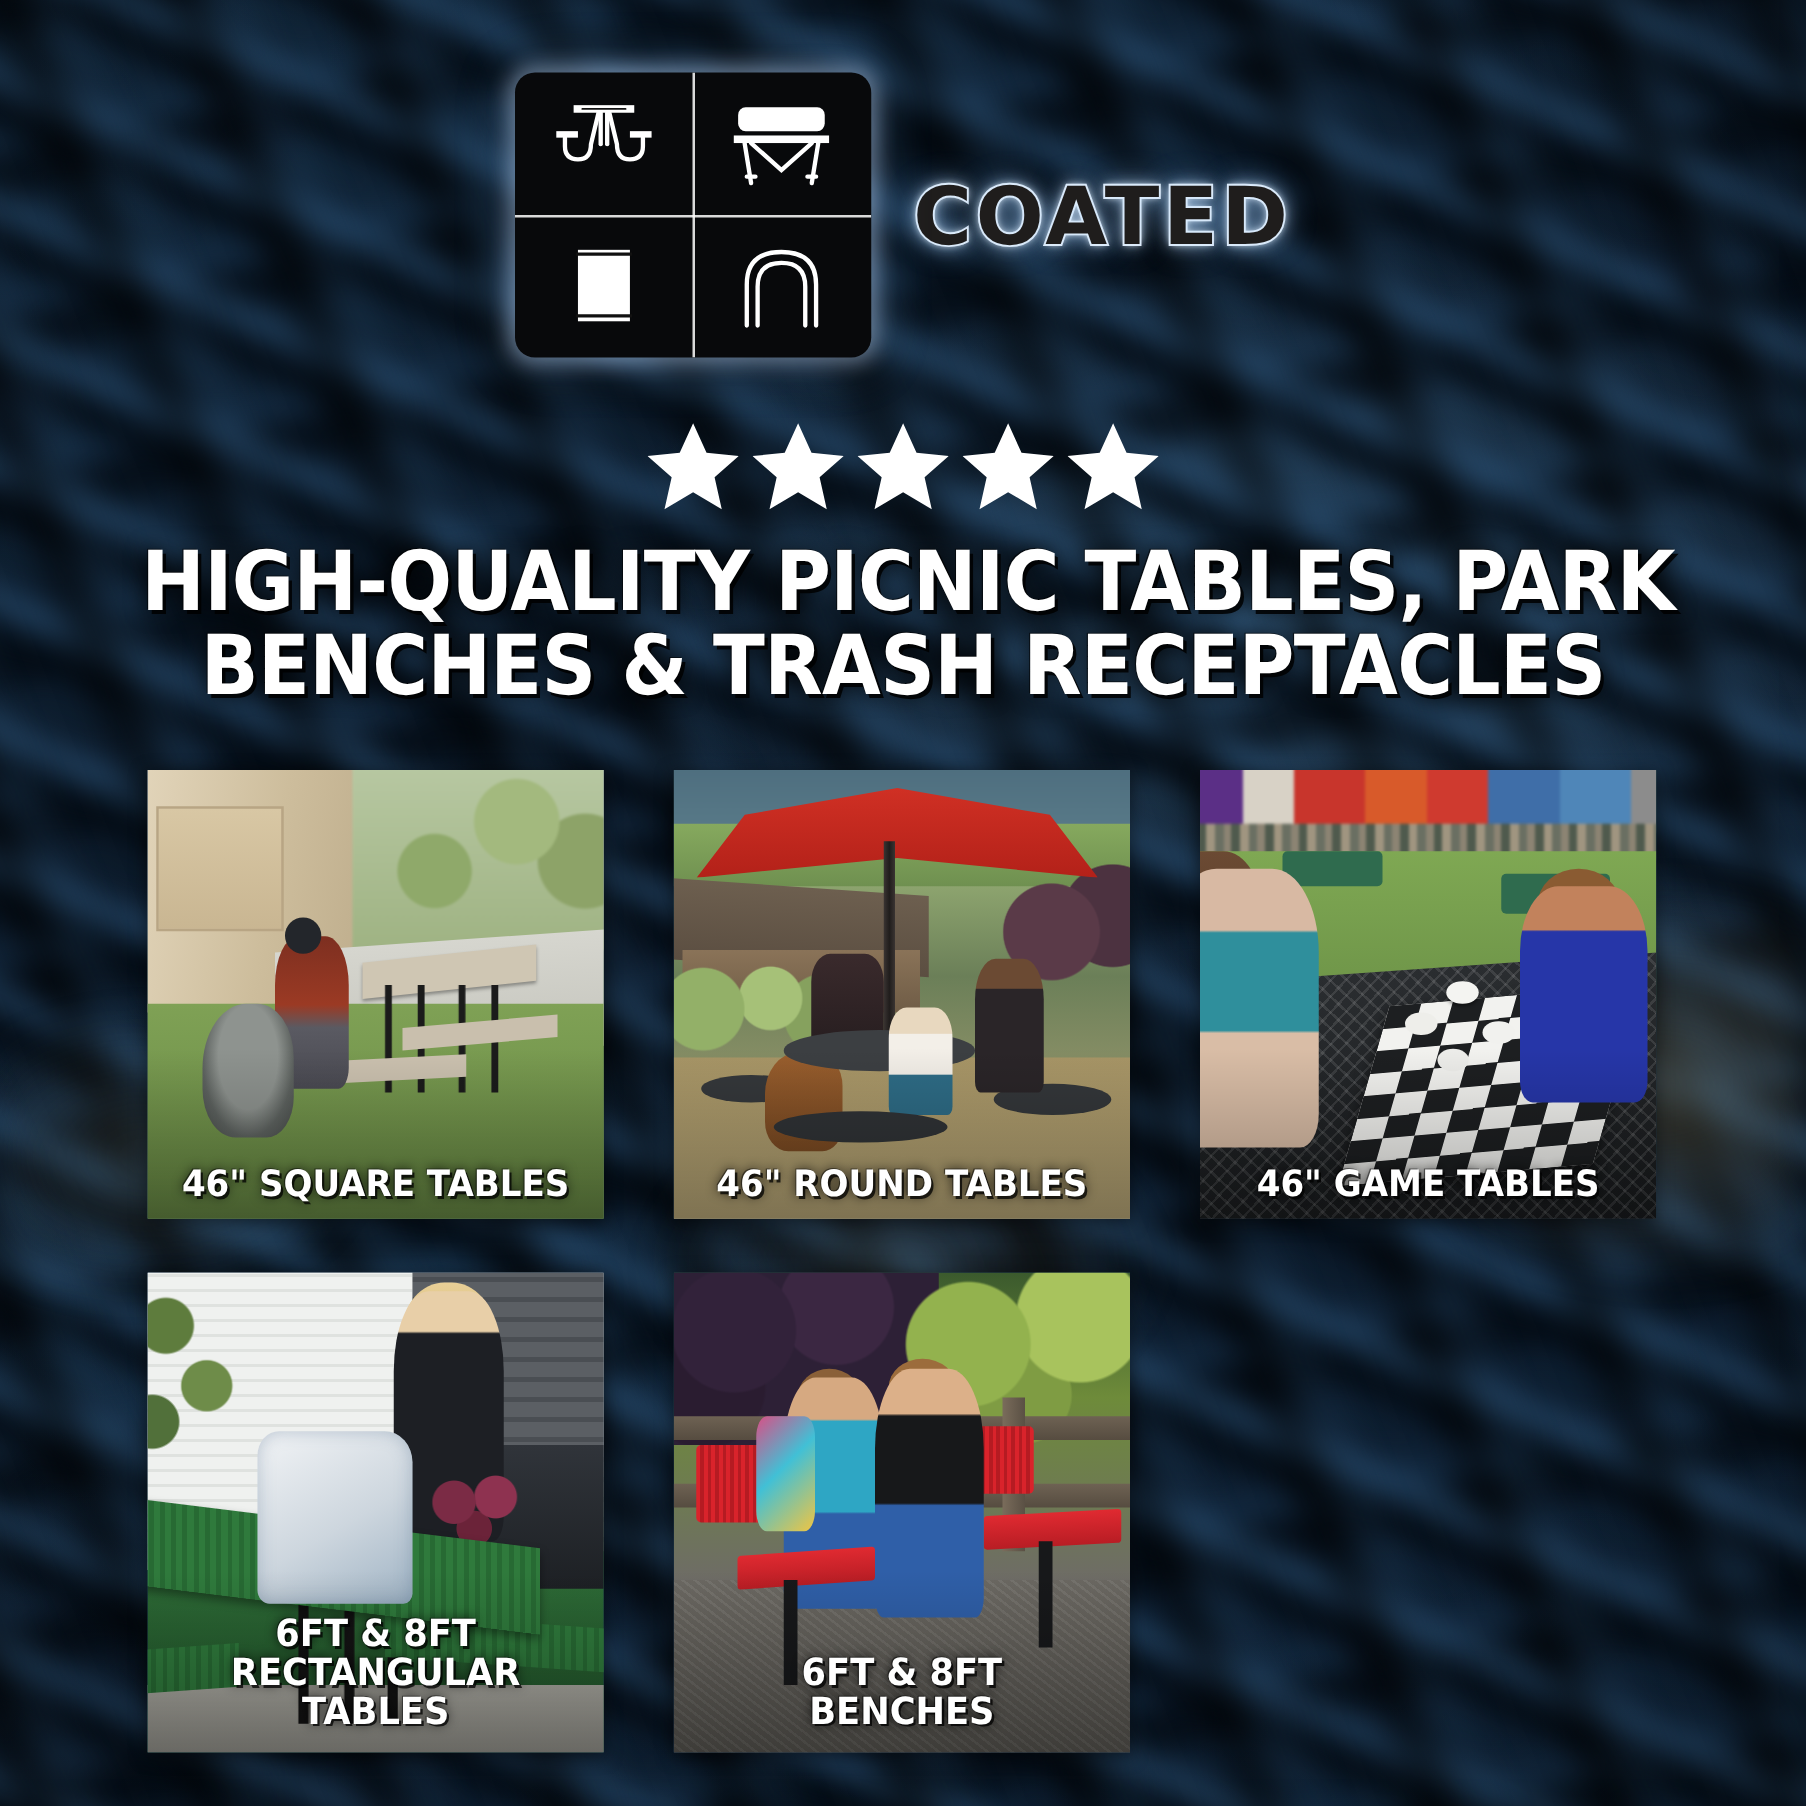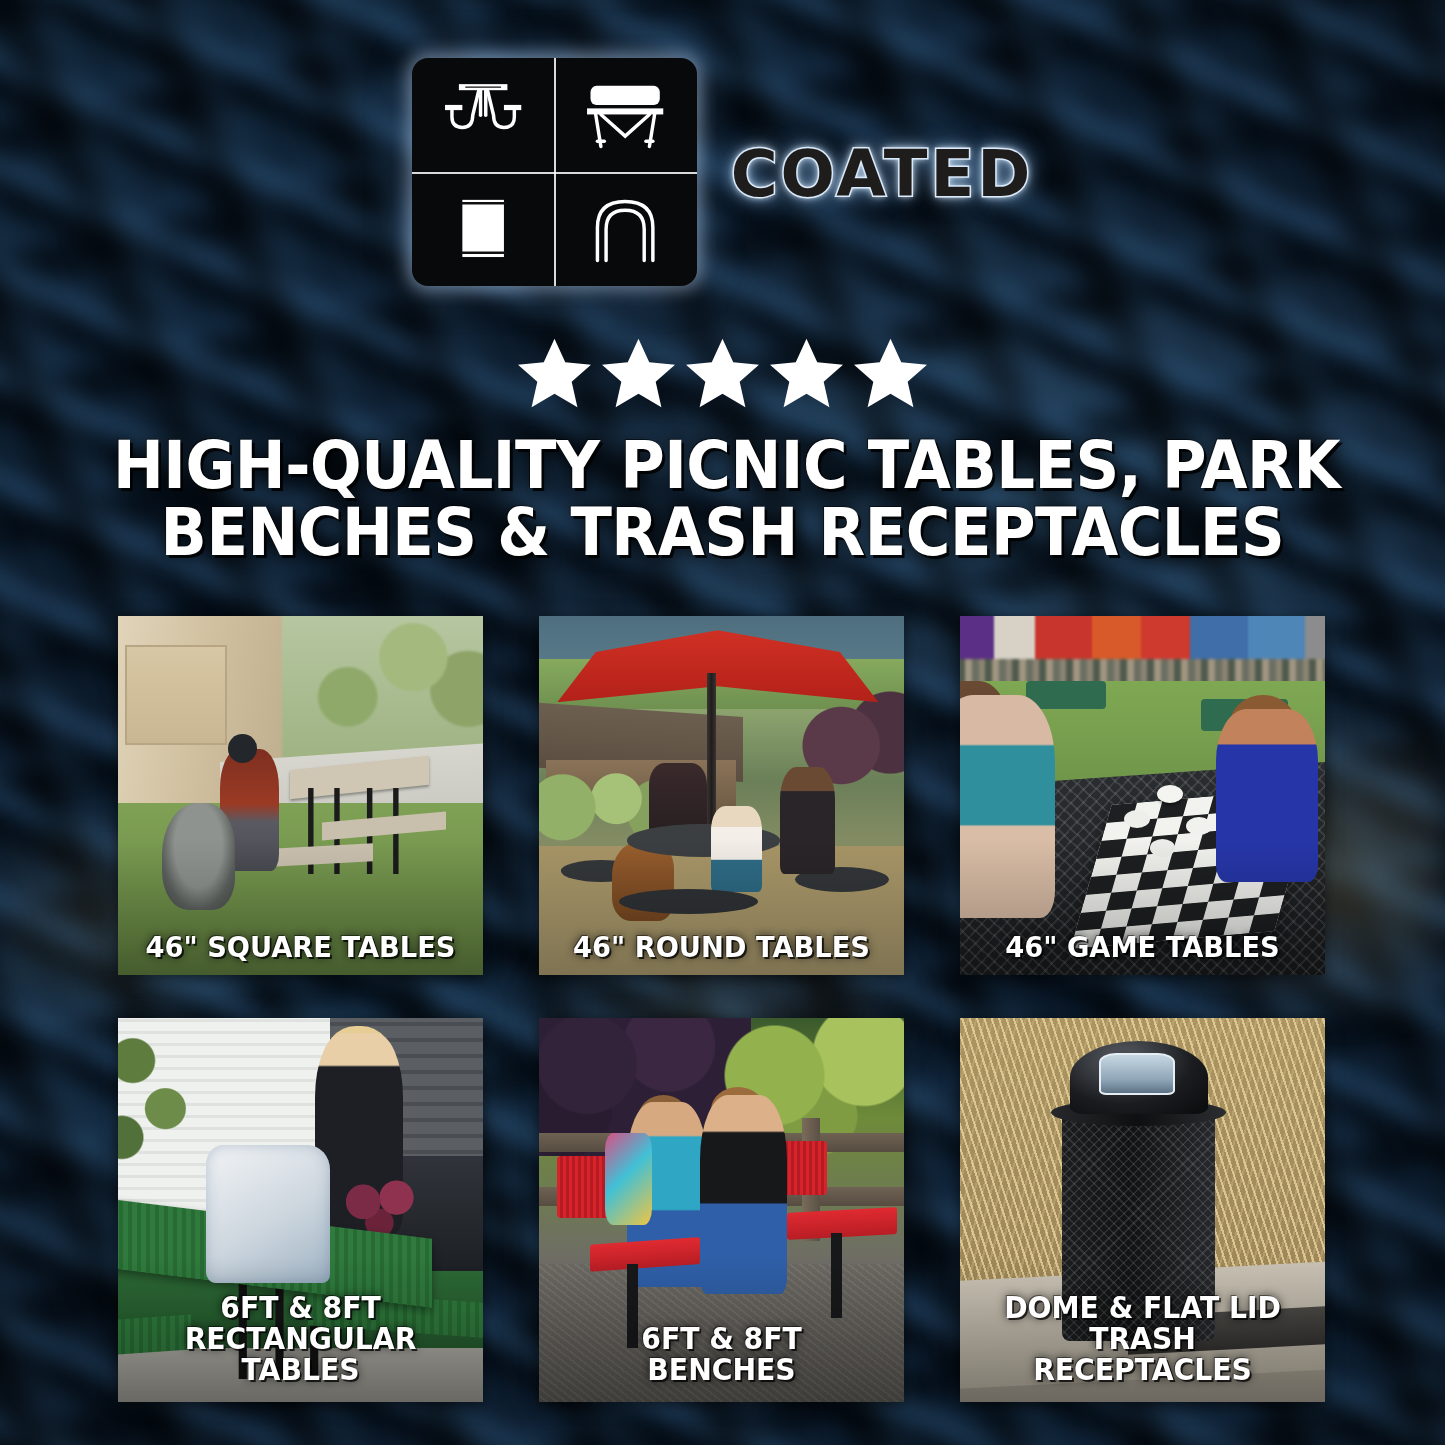--- a/index.html
+++ b/index.html
@@ -620,31 +620,16 @@
           <i class="boy2h"></i>
             <i class="boy2"></i>
           <i class="seat1"></i>
             <i class="pleg1"></i>
           <span class="photo-dim"></span>
         </div>
         <div class="caption">6FT &amp; 8FT
 BENCHES</div>
       </div>
 
-      <div class="card two-line">
-        <div class="photo sc s6">
-          <i class="sky"></i>
-            <i class="grass"></i>
-            <i class="walk"></i>
-            <i class="curb"></i>
-          <i class="body"></i>
-            <i class="rim"></i>
-            <i class="dome"></i>
-            <i class="opening"></i>
-          <span class="photo-dim"></span>
-        </div>
-        <div class="caption">DOME &amp; FLAT LID
-TRASH RECEPTACLES</div>
-      </div>
 
     </div>
   </div>
 </div>
 
 </body></html>

